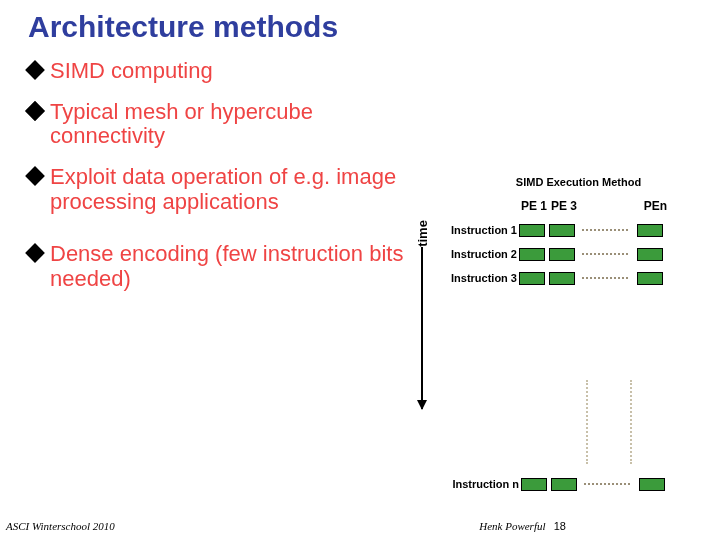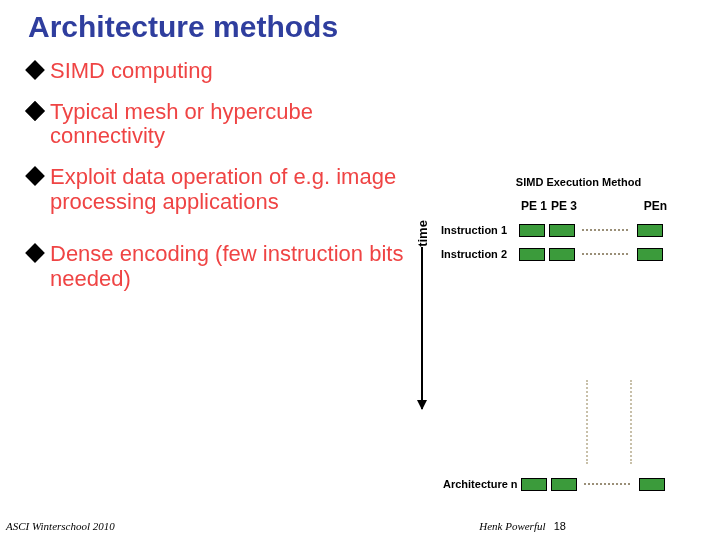--- a/index.html
+++ b/index.html
@@ -99,21 +99,21 @@
   .head-row, .row {
     display: flex;
     align-items: center;
     height: 24px;
   }
   .head-row .instr-label { visibility: hidden; }
   .instr-label {
     width: 76px;
     font-size: 11px;
     font-weight: bold;
-    text-align: left;
+    text-align: right;
   }
   .pe-head {
     font-size: 12px;
     font-weight: bold;
     text-align: center;
   }
   .cell {
     width: 30px;
     text-align: right;
   }
@@ -218,29 +218,44 @@
           <div class="cell">
               <div class="box"></div>
             </div>
           <div class="cell gap">
               <div class="dots-h"></div>
             </div>
           <div class="cell pe-n">
               <div class="box"></div>
             </div>
         </div>
+        <div class="row">
+          <div class="instr-label">Instruction 3</div>
+          <div class="cell">
+              <div class="box"></div>
+            </div>
+          <div class="cell">
+              <div class="box"></div>
+            </div>
+          <div class="cell gap">
+              <div class="dots-h"></div>
+            </div>
+          <div class="cell pe-n">
+              <div class="box"></div>
+            </div>
+        </div>
       </div>
     </div>
   </div>
 
   <div class="vdots1"></div>
   <div class="vdots2"></div>
 
   <div class="row-n">
-    <div class="instr-label">Architecture n</div>
+    <div class="instr-label">Instruction n</div>
     <div class="cells">
       <div class="cell">
           <div class="box"></div>
         </div>
       <div class="cell">
           <div class="box"></div>
         </div>
       <div class="cell gap">
           <div class="dots-h"></div>
         </div>

